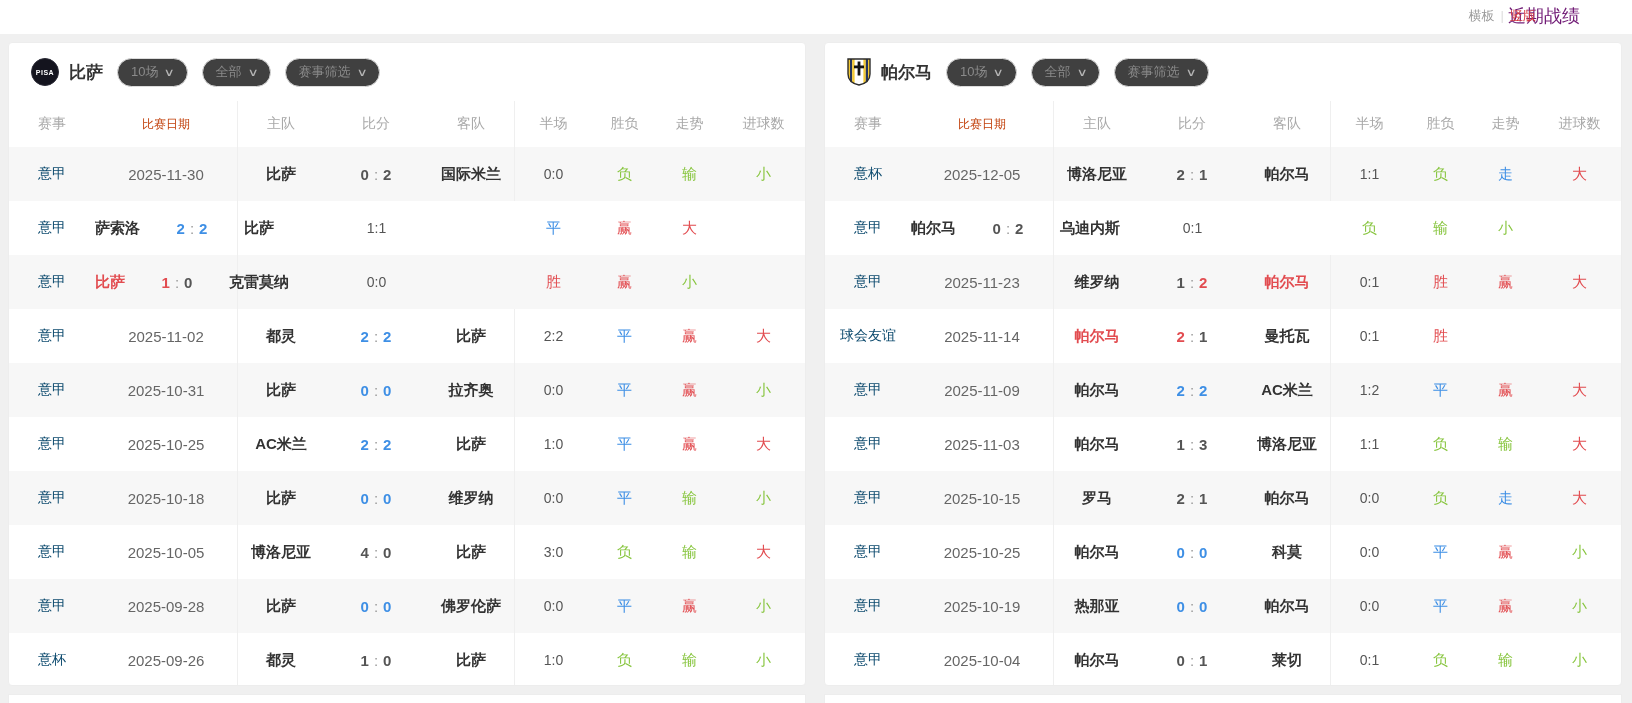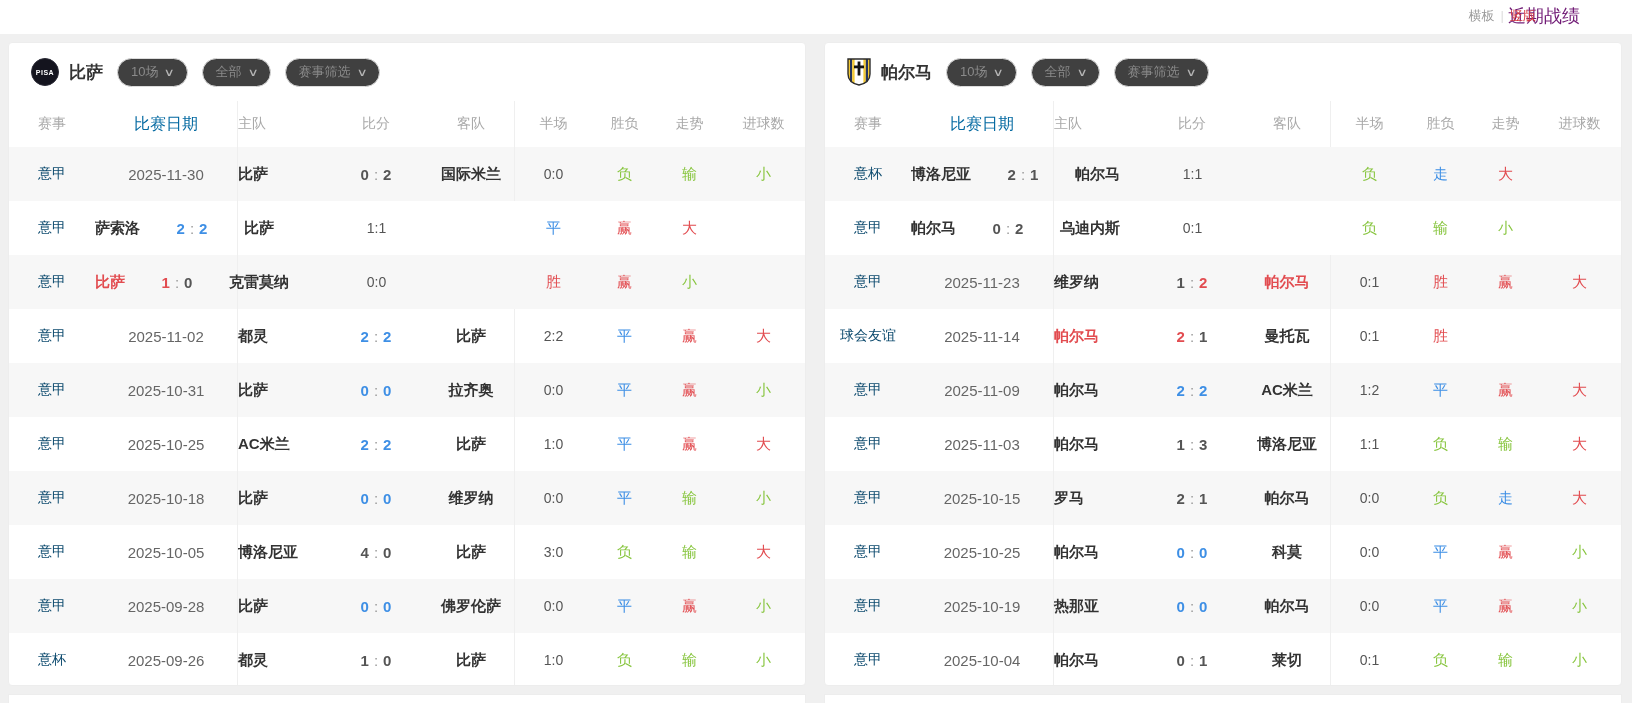--- a/index.html
+++ b/index.html
@@ -44,27 +44,27 @@
   .grid-row{
     display:grid;grid-template-columns:86px 143px 277px 77px 65px 65px 83px;
     align-items:center;box-sizing:border-box;
   }
   .thead{height:46px;color:#a8a8a8;font-size:14px;}
   .thead .c{text-align:center;}
   .row{height:54px;font-size:14px;}
   .tbody .row:nth-child(odd){background:#f7f7f7;}
   .c{text-align:center;}
   .c.date-c{border-right:1px solid #efefef;height:100%;display:flex;align-items:center;justify-content:center;color:#666;font-size:15px;}
-  .thead .c.date-c{color:#0369a1;font-size:16px;}
+  .thead .c.date-c{color:#c2410c;font-size:12px;}
   .c.match-c{
     border-right:1px solid #efefef;height:100%;
     display:grid;grid-template-columns:1fr 88px 1fr;align-items:center;box-sizing:border-box;
   }
   .c.league-c{color:#0c4a6e;}
-  .home{text-align:left;padding-right:8px;font-weight:700;font-size:15px;color:#333;white-space:nowrap;}
+  .home{text-align:center;padding-right:8px;font-weight:700;font-size:15px;color:#333;white-space:nowrap;}
   .away{text-align:center;padding-left:8px;font-weight:700;font-size:15px;color:#333;white-space:nowrap;}
   .thead .home,.thead .away{font-weight:400;color:#a8a8a8;font-size:14px;}
   .score{text-align:center;font-weight:700;font-size:15px;color:#555;white-space:nowrap;}
   .thead .score{font-weight:400;color:#a8a8a8;font-size:14px;}
   .score .colon{color:#9a9a9a;font-weight:400;margin:0 5px;}
   .half-c{color:#555;font-size:14px;}
   .res-c,.trend-c,.goals-c{font-size:15px;}
   
   .red{color:#e24c50 !important;}
   .blue{color:#3e8fe5 !important;}
@@ -300,20 +300,21 @@
       <span class="away">客队</span>
     </div>
     <div class="c">半场</div>
     <div class="c">胜负</div>
     <div class="c">走势</div>
     <div class="c">进球数</div>
   </div>
   <div class="tbody">
   <div class="grid-row row">
     <div class="c league-c">意杯</div>
+    <div class="c date-c">2025-12-05</div>
     <div class="c match-c">
       <span class="home">博洛尼亚</span>
       <span class="score"><b class="hs dark">2</b><span class="colon">:</span><b class="as2 dark">1</b></span>
       <span class="away">帕尔马</span>
     </div>
     <div class="c half-c">1:1</div>
     <div class="c res-c green">负</div>
     <div class="c trend-c blue">走</div>
     <div class="c goals-c red">大</div>
   </div>

